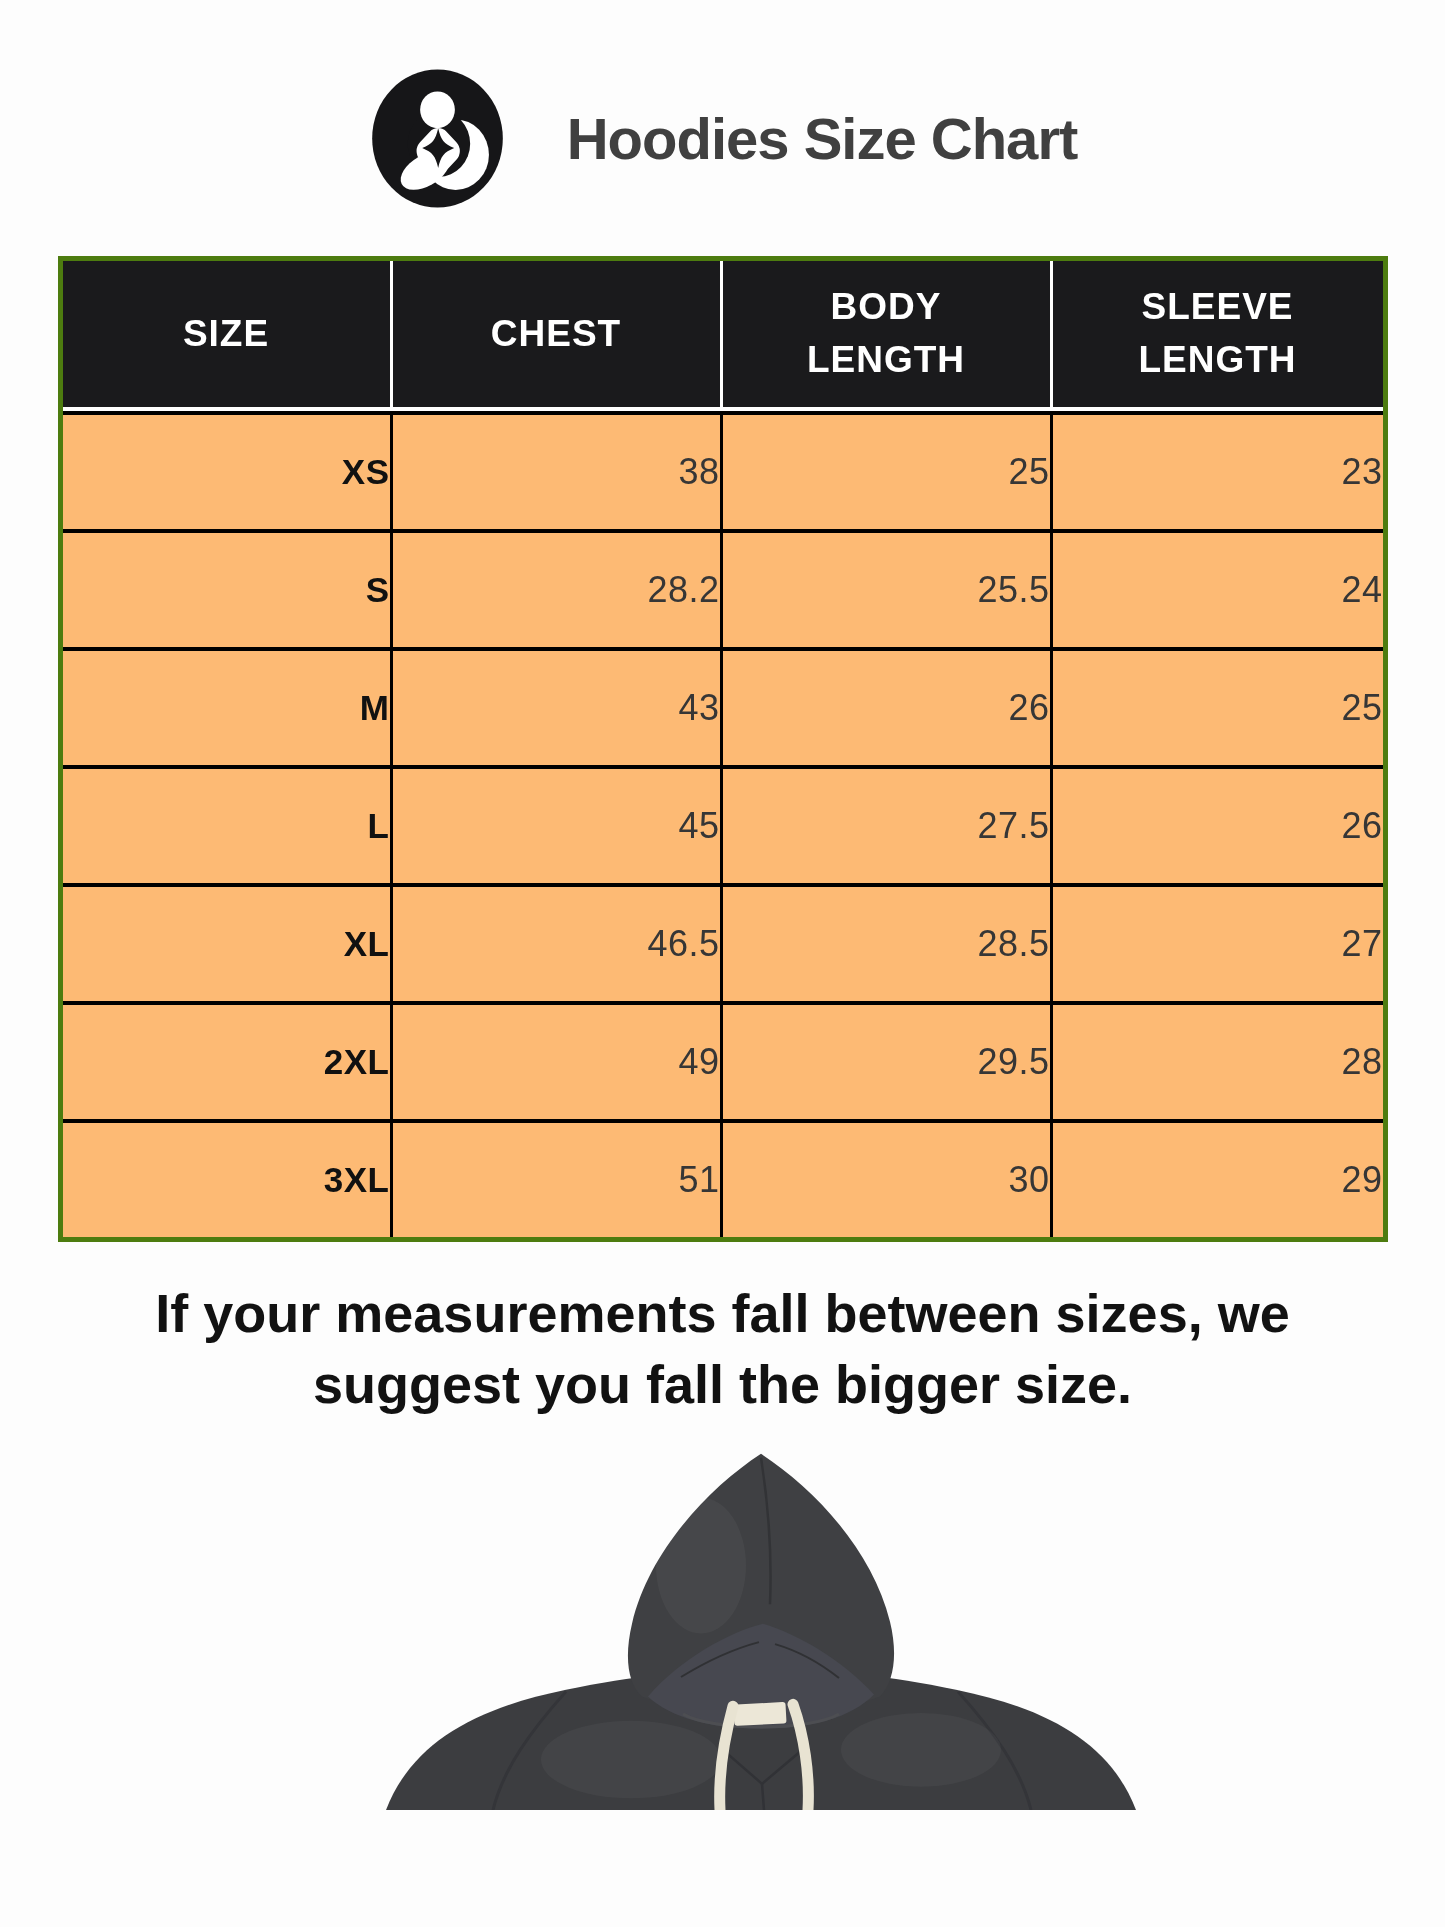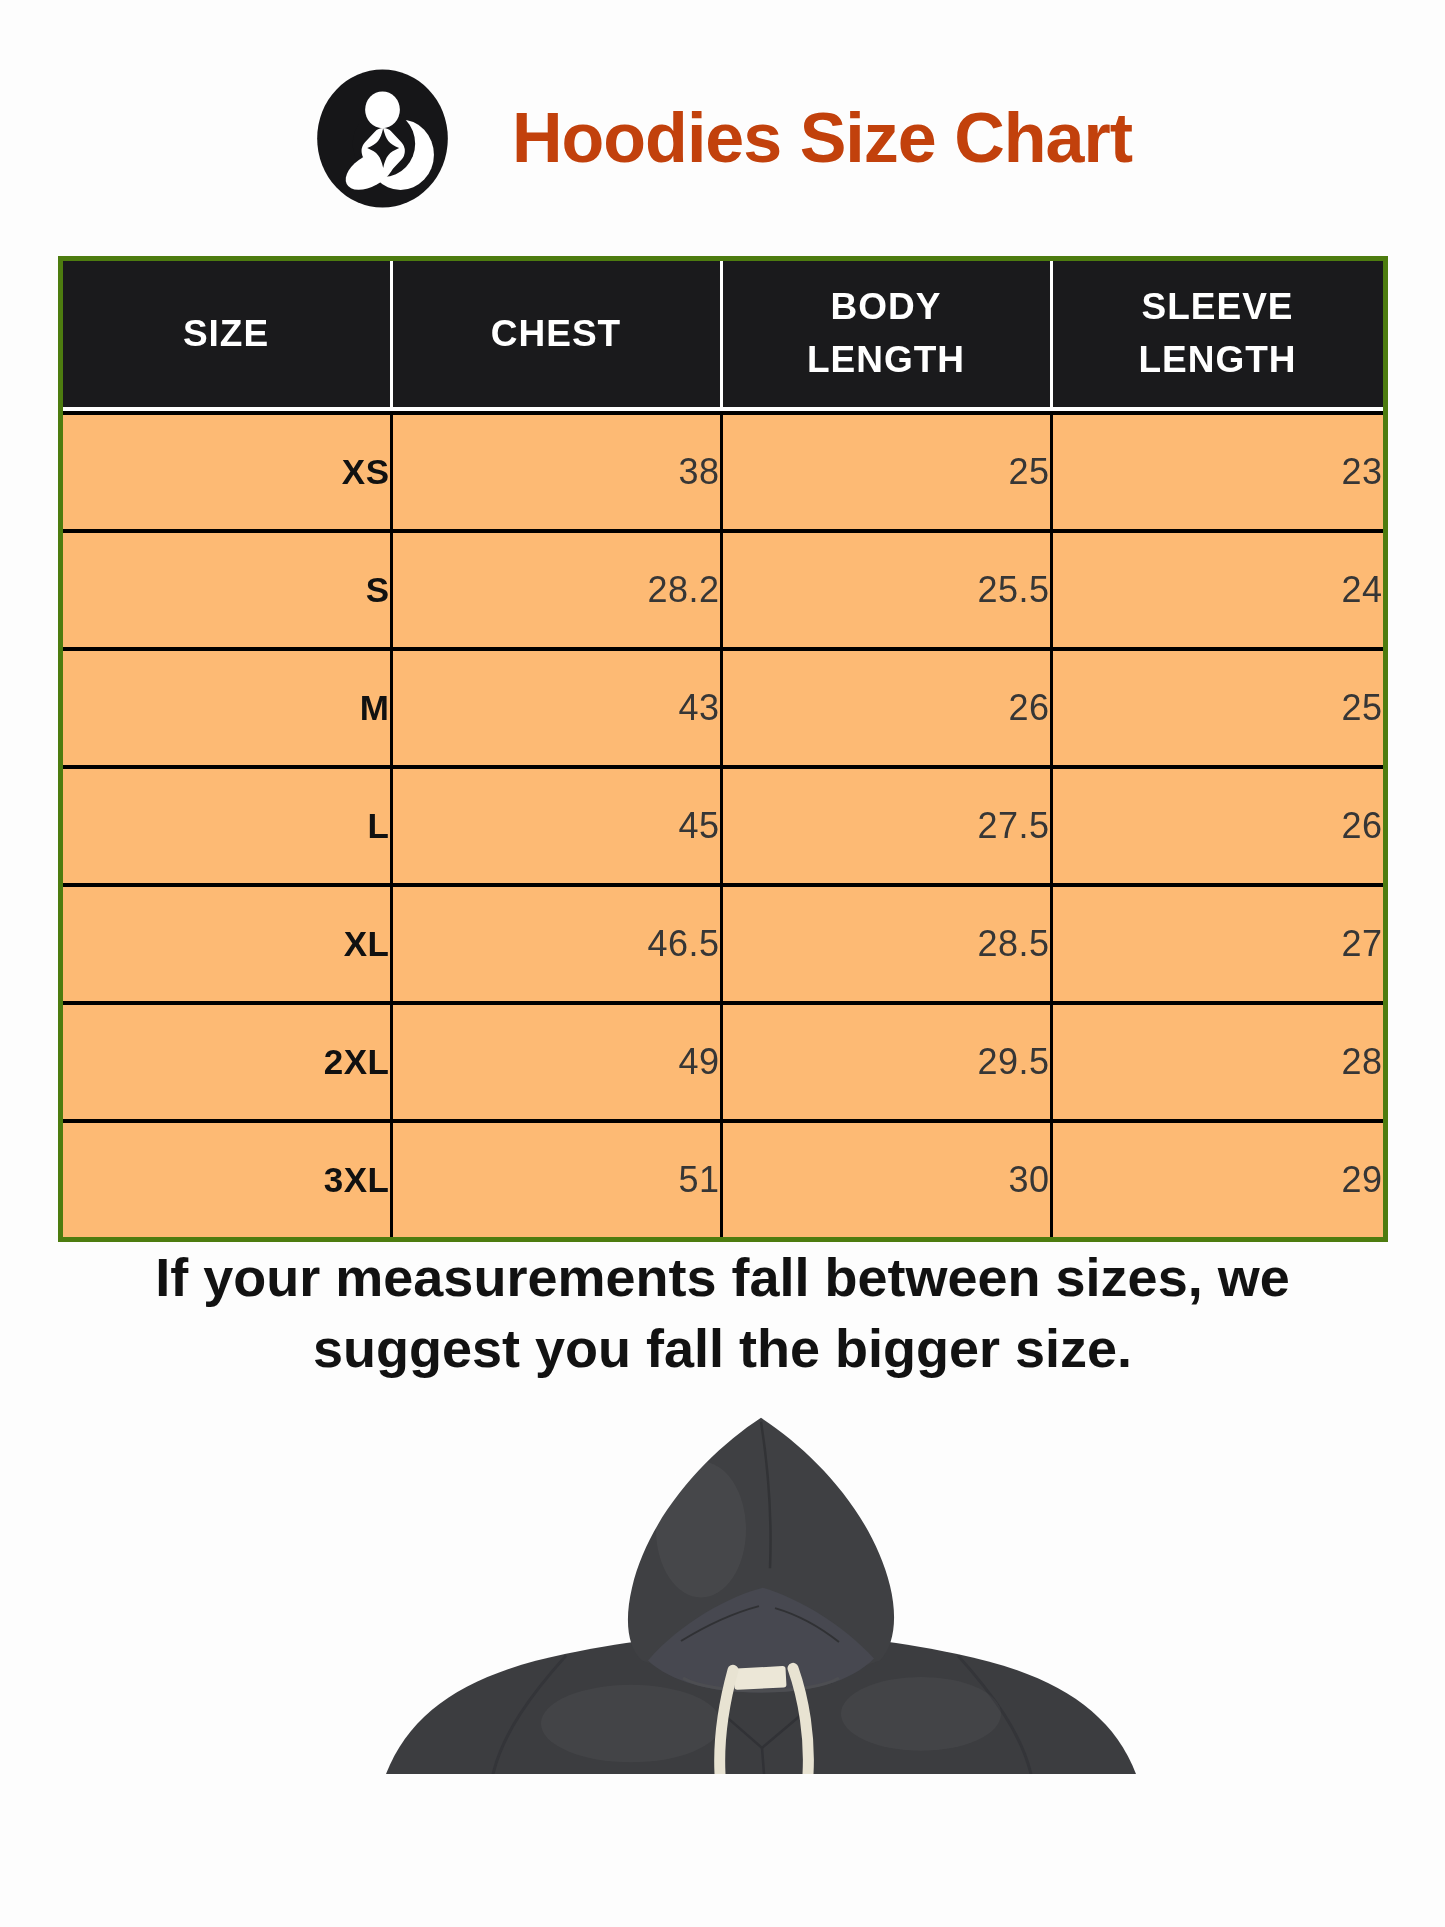--- a/index.html
+++ b/index.html
@@ -23,24 +23,24 @@
     align-items: center;
     justify-content: center;
     gap: 60px;
   }
   .logo-wrap svg {
     display: block;
     width: 139px;
     height: 147px;
   }
   .page-title {
-    font-size: 70px;
+    font-size: 58px;
     font-weight: 800;
     letter-spacing: -1px;
-    color: #c2410c;
+    color: #404040;
     white-space: nowrap;
   }
 
   
   table.size-table {
     width: 1330px;
     margin: 44px auto 0 auto;
     border-collapse: separate;
     border-spacing: 0;
     border: 5px solid #4d7c0f;
@@ -78,20 +78,21 @@
     border-right: 3px solid #000;
   }
   .size-table td.size-cell {
     font-weight: 700;
     font-size: 35px;
     color: #111;
   }
 
   
   .note {
+    margin-top: 36px;
     text-align: center;
     font-size: 54px;
     font-weight: 700;
     line-height: 1.32;
     color: #121212;
   }
 
   
   .hoodie-wrap {
     width: 760px;

